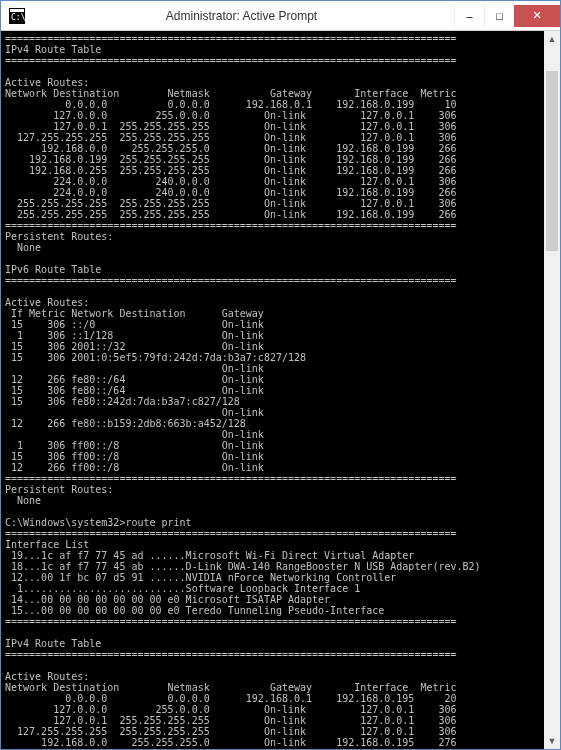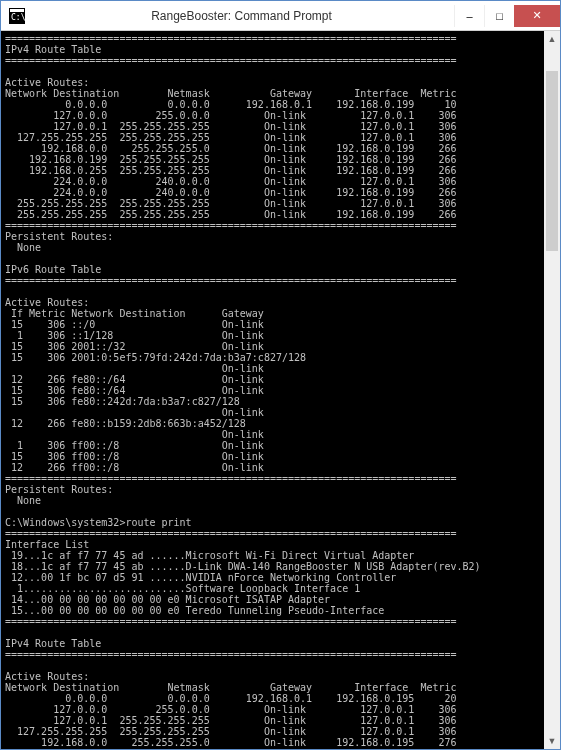--- a/index.html
+++ b/index.html
@@ -26,21 +26,21 @@
 
 <div class="window">
   <div class="titlebar">
     <span class="icon">
       <svg class="cmd-icon" viewBox="0 0 16 16">
           <rect x="0" y="0" width="16" height="16" fill="#000"></rect>
           <rect x="1" y="1" width="14" height="3" fill="#fff"></rect>
           <text x="2" y="12" font-size="8" fill="#fff" font-family="monospace">C:\</text>
         </svg>
     </span>
-    <span class="title">RangeBooster: Command Prompt</span>
+    <span class="title">Administrator: Active Prompt</span>
     <div class="controls">
       <div class="btn minmax">–</div>
       <div class="btn minmax">□</div>
       <div class="btn close">✕</div>
     </div>
   </div>
   <div class="client">
     <pre class="term" id="term">===========================================================================
 IPv4 Route Table
 ===========================================================================

